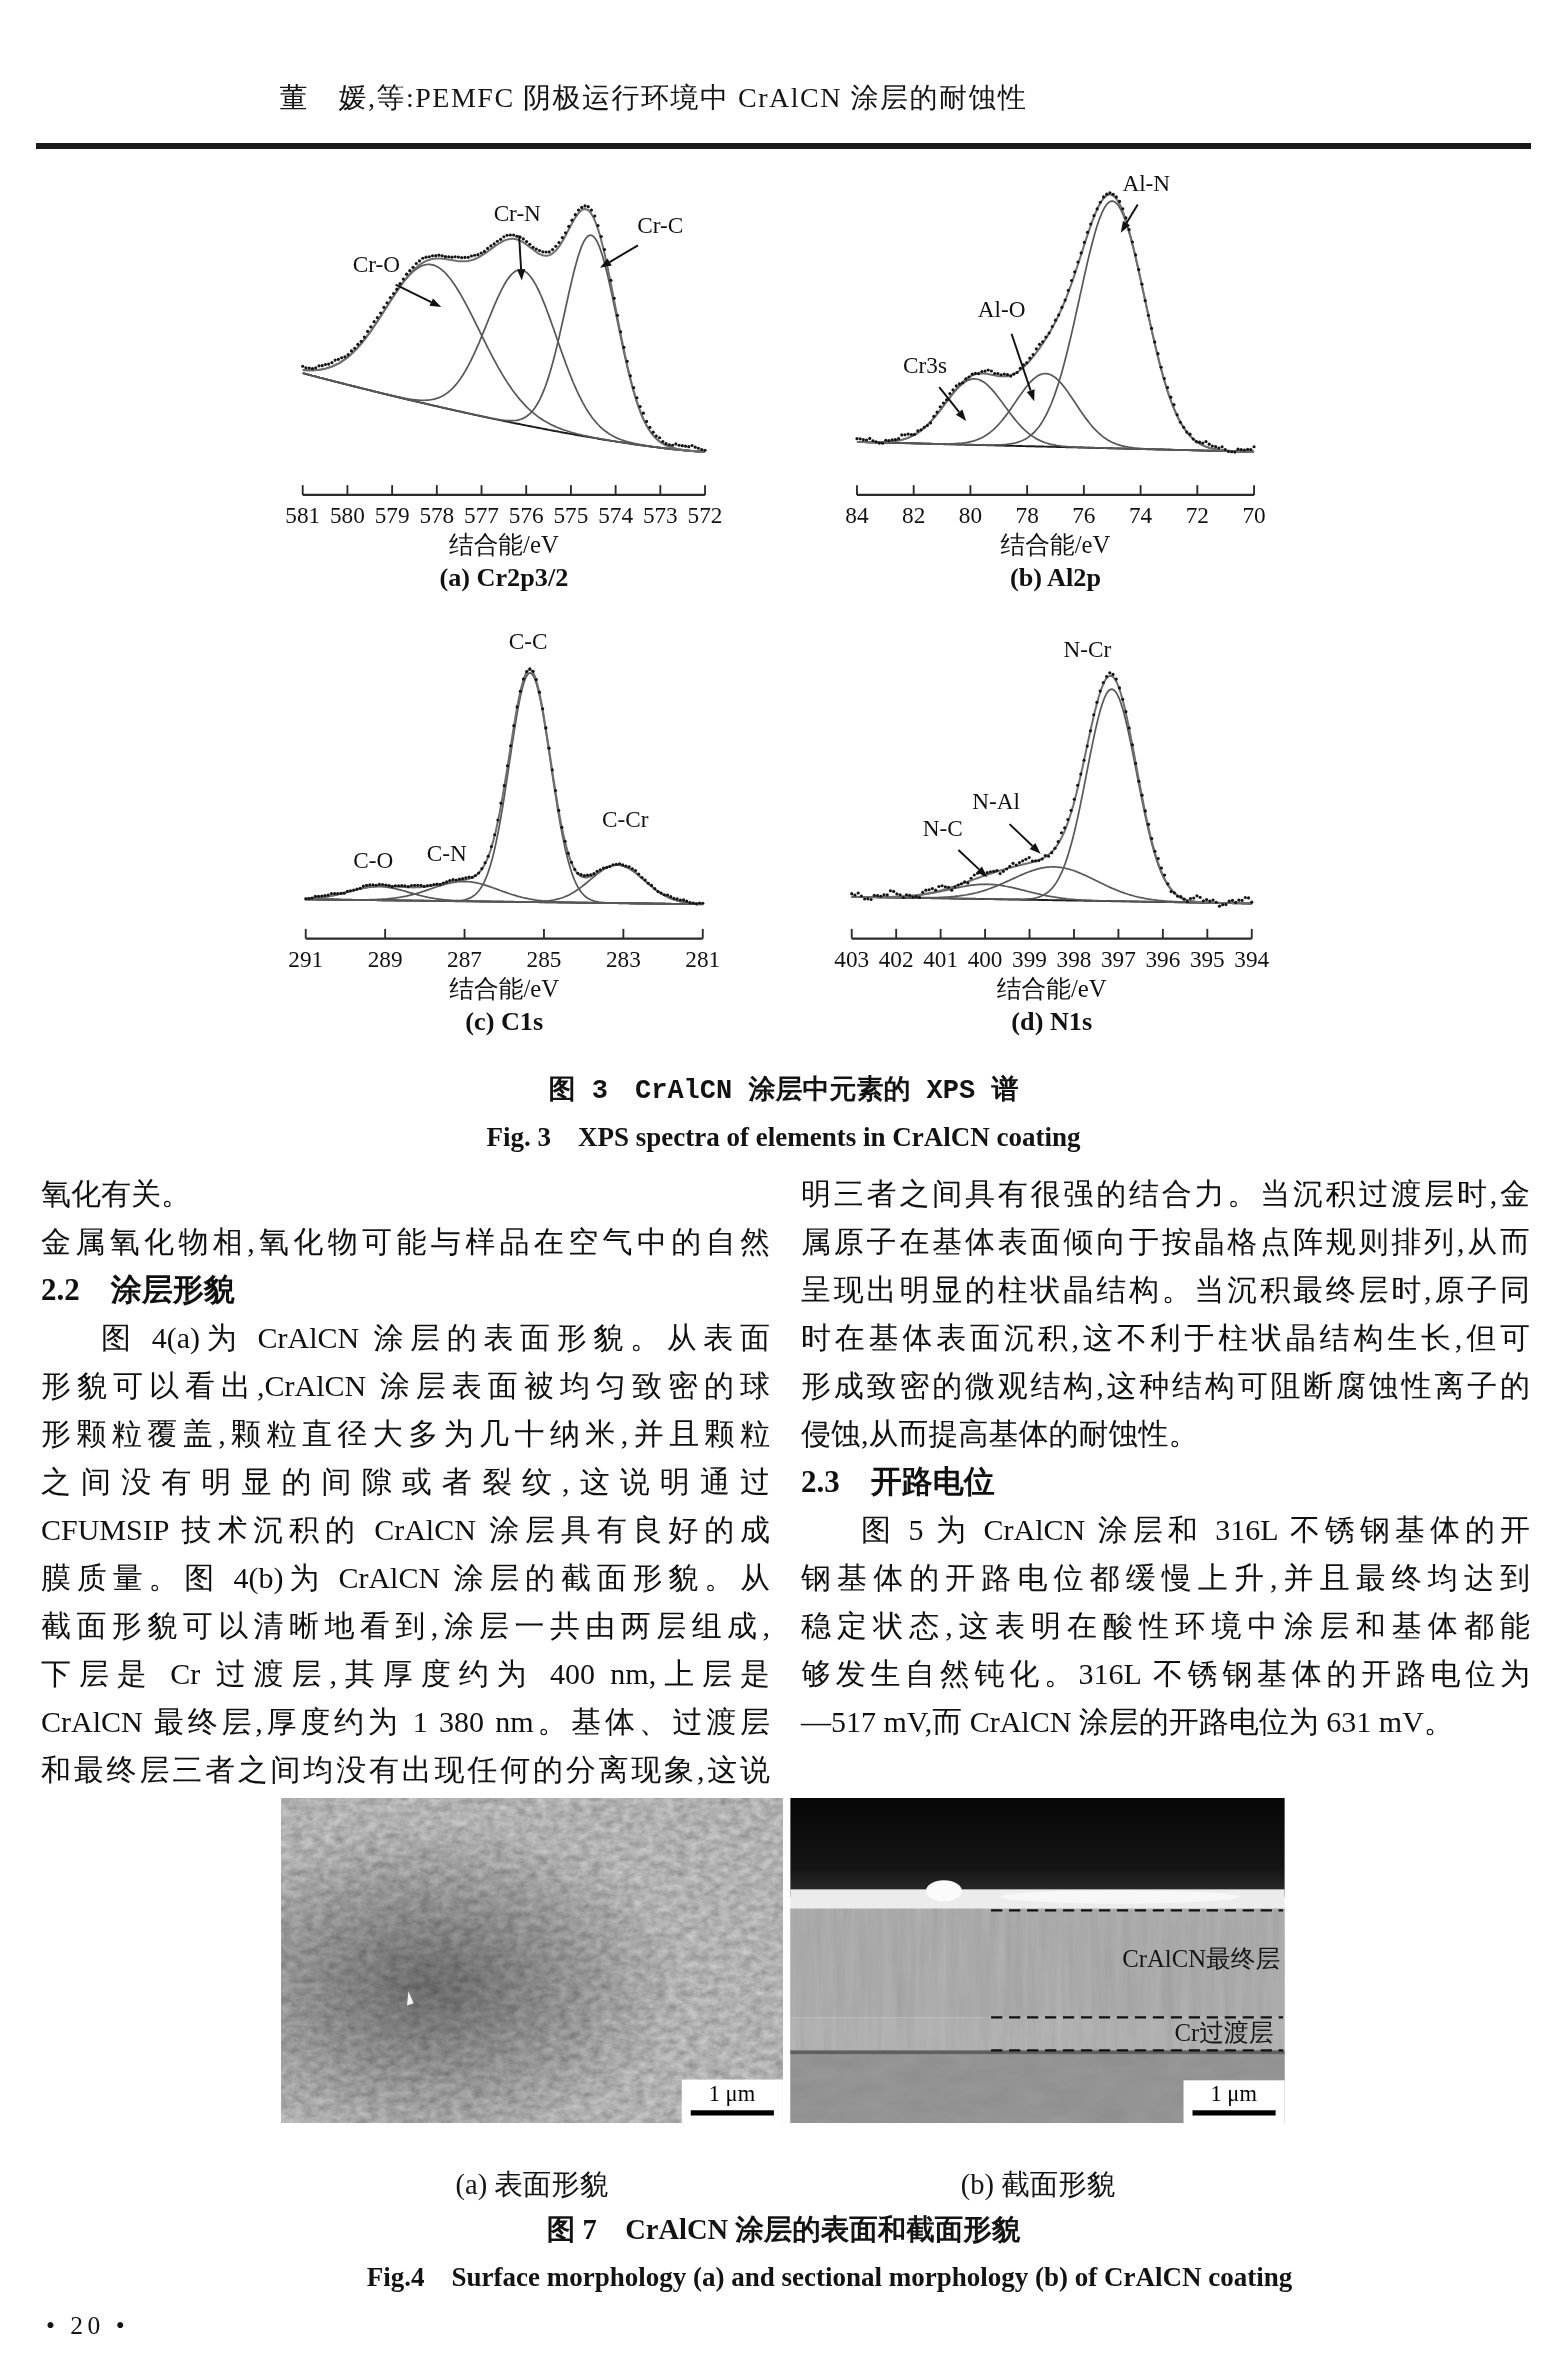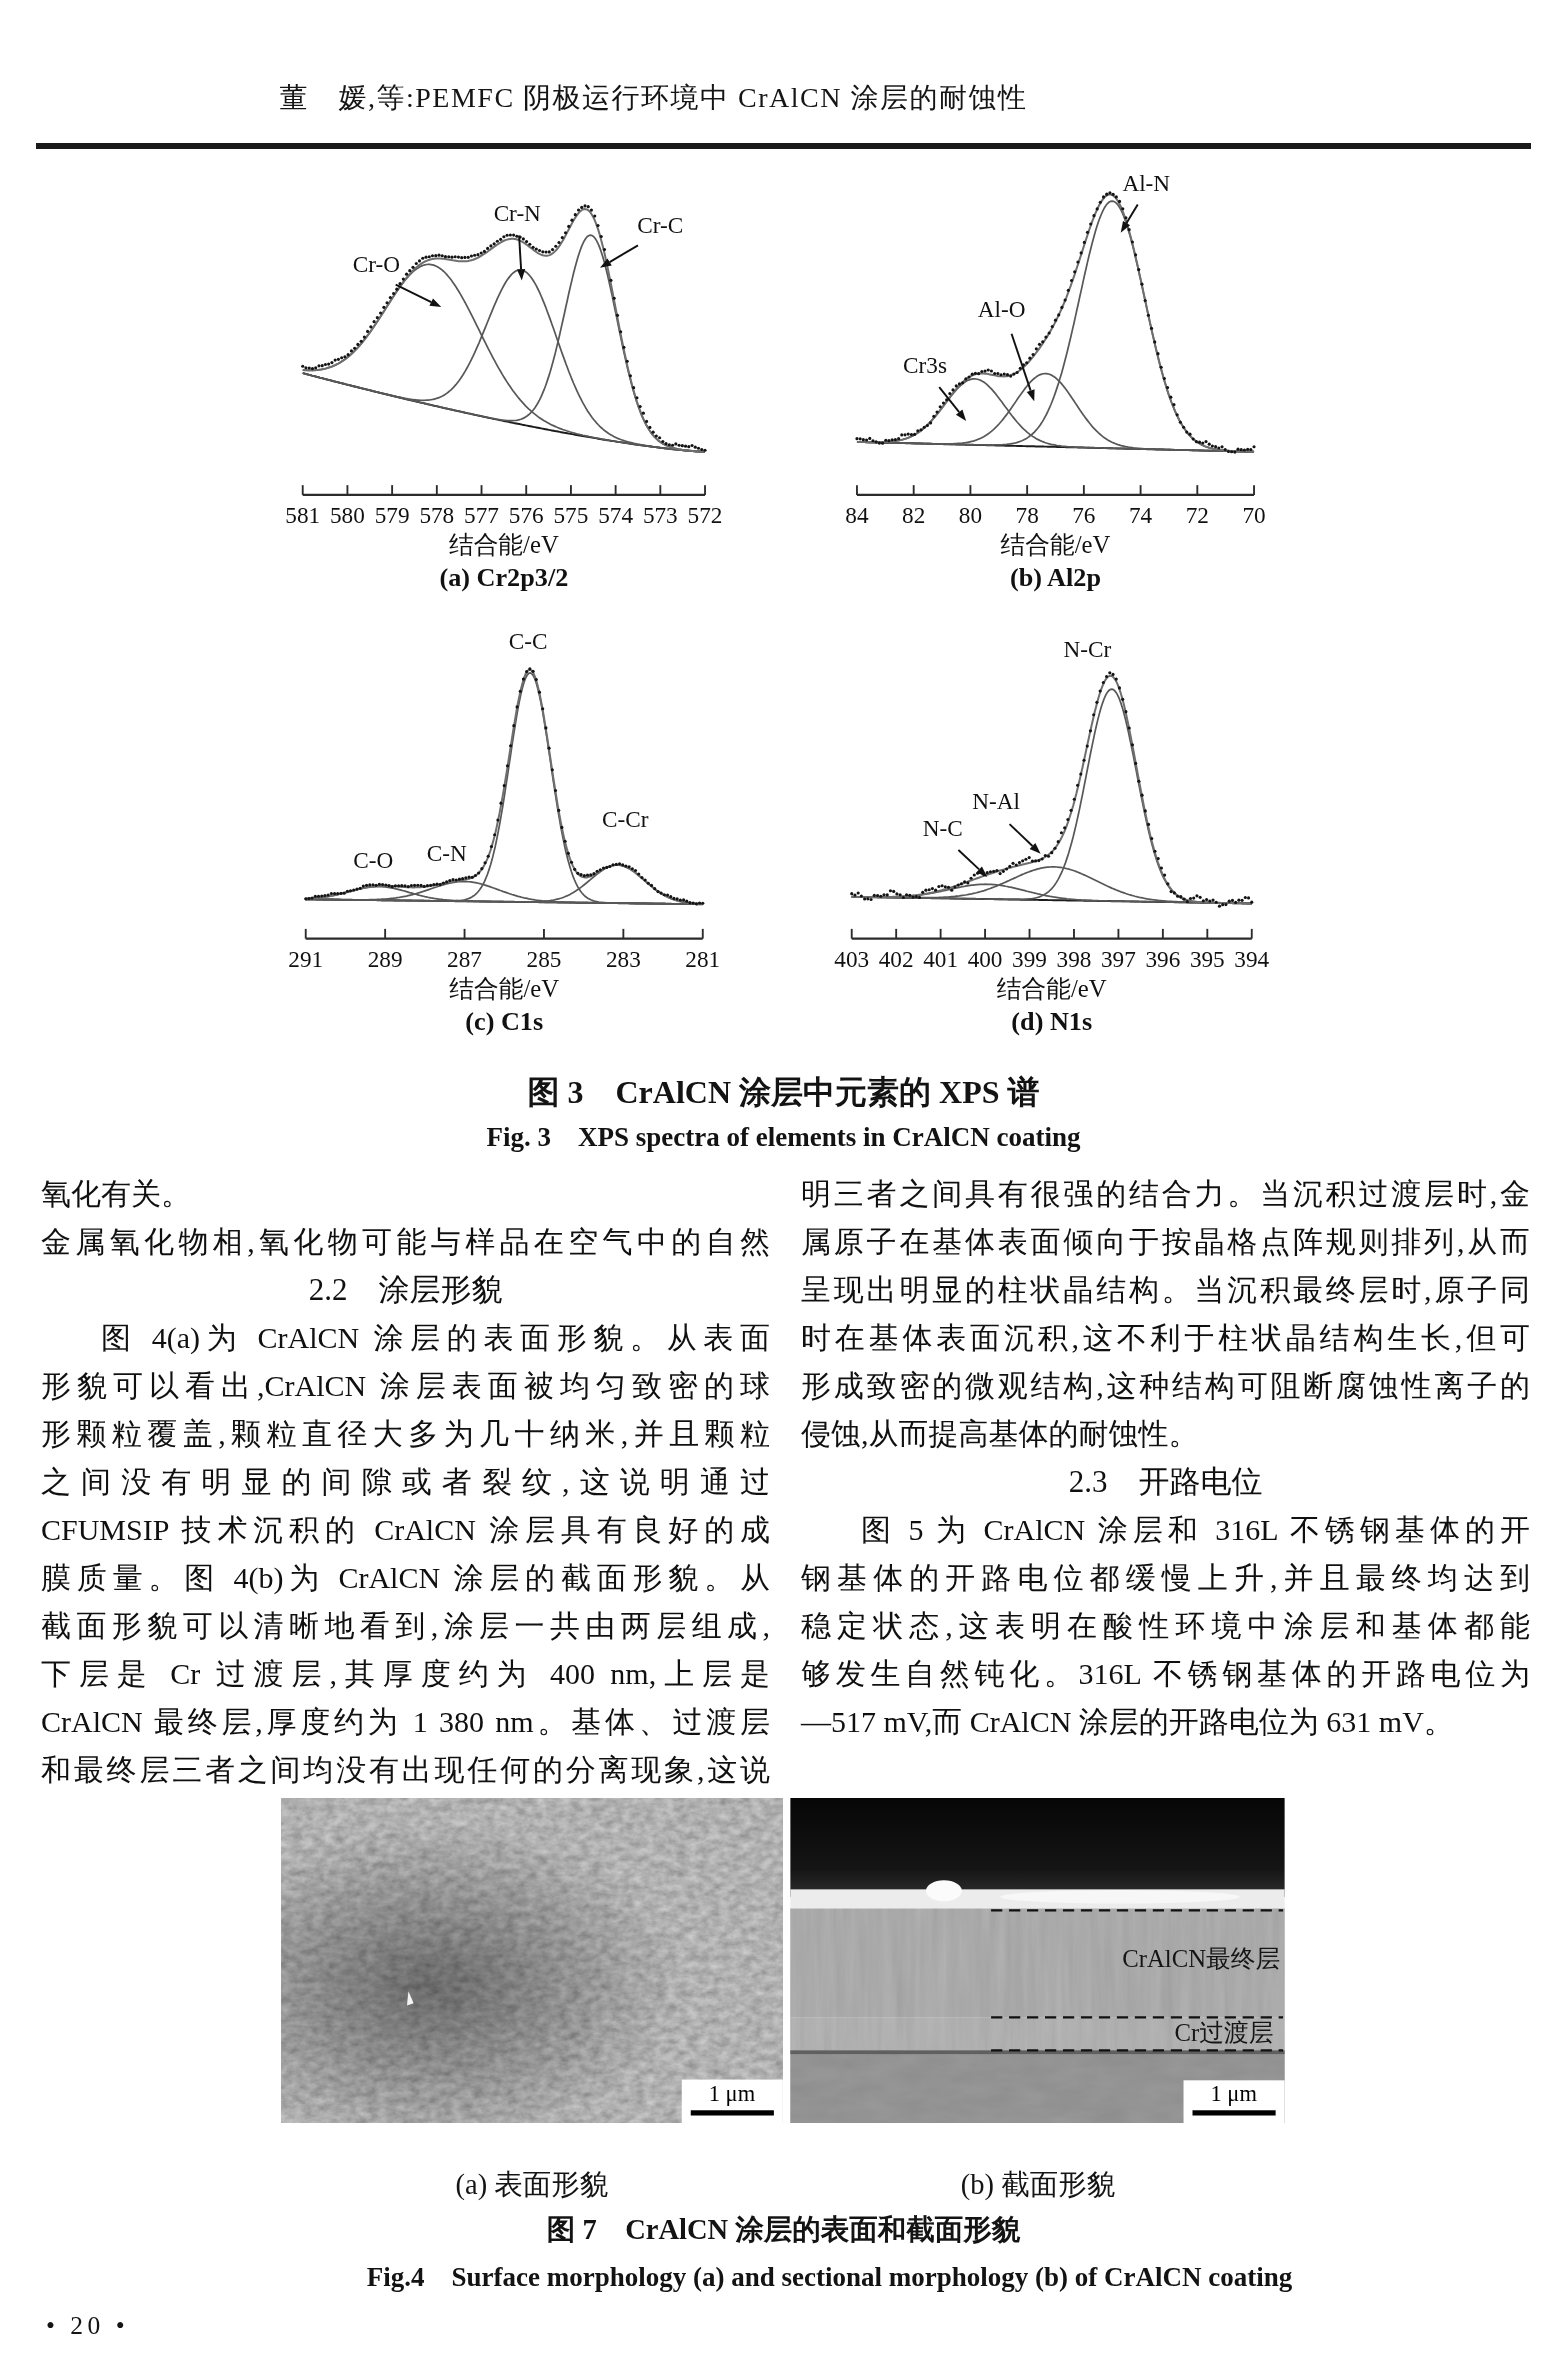--- a/index.html
+++ b/index.html
@@ -2,29 +2,29 @@
 <html style="font-size:12px"><head>
 <meta charset="utf-8">
 <style>
   html,body{margin:0;padding:0;background:#888;}
   .page{position:relative;width:1567px;height:2377px;background:#ffffff;overflow:hidden;
         font-family:"Liberation Serif","DejaVu Serif",serif;color:#101010;}
   .abs{position:absolute;}
   .header-title{top:79px;left:0;width:1307px;text-align:center;font-size:28px;letter-spacing:1.5px;color:#151515;}
   .header-rule{top:143px;left:36px;width:1495px;height:6px;background:#1a1a1a;}
   .figcap{left:0;width:1567px;text-align:center;font-weight:bold;color:#131313;}
-  .figcap.zh3{top:1071px;font-size:32px;}
+  .figcap.zh3{top:1071px;font-size:27px;font-family:Liberation Mono, monospace;}
   .figcap.en3{top:1119px;font-size:27px;}
   .figcap.zh4{top:2211px;font-size:28.5px;}
   .figcap.en4{top:2259px;font-size:27px;padding-left:46px;}
   .subcap{top:2166px;width:390px;text-align:center;font-size:28.5px;color:#141414;}
   .col{top:1170px;width:729px;font-size:30px;line-height:48px;color:#101010;}
   .col .line{text-align:justify;text-align-last:justify;}
   .col .line.end{text-align:left;text-align-last:auto;}
-  .col .line.head{font-weight:normal;text-align:center;text-align-last:auto;font-size:31px;}
+  .col .line.head{font-weight:bold;text-align:left;text-align-last:auto;font-size:31px;}
   .col .line.indent{text-indent:2em;}
   .pagenum{top:2311px;left:46px;font-size:25.5px;letter-spacing:4.5px;color:#141414;}
   svg text{font-family:"Liberation Serif","DejaVu Serif",serif;}
   .dash{stroke:#101010;stroke-width:3;stroke-dasharray:15 9;fill:none;}
   .semlabel{font-size:33px;fill:#151515;}
   .scaletext{font-size:30px;fill:#000;}
 </style>
 </head>
 <body>
 

